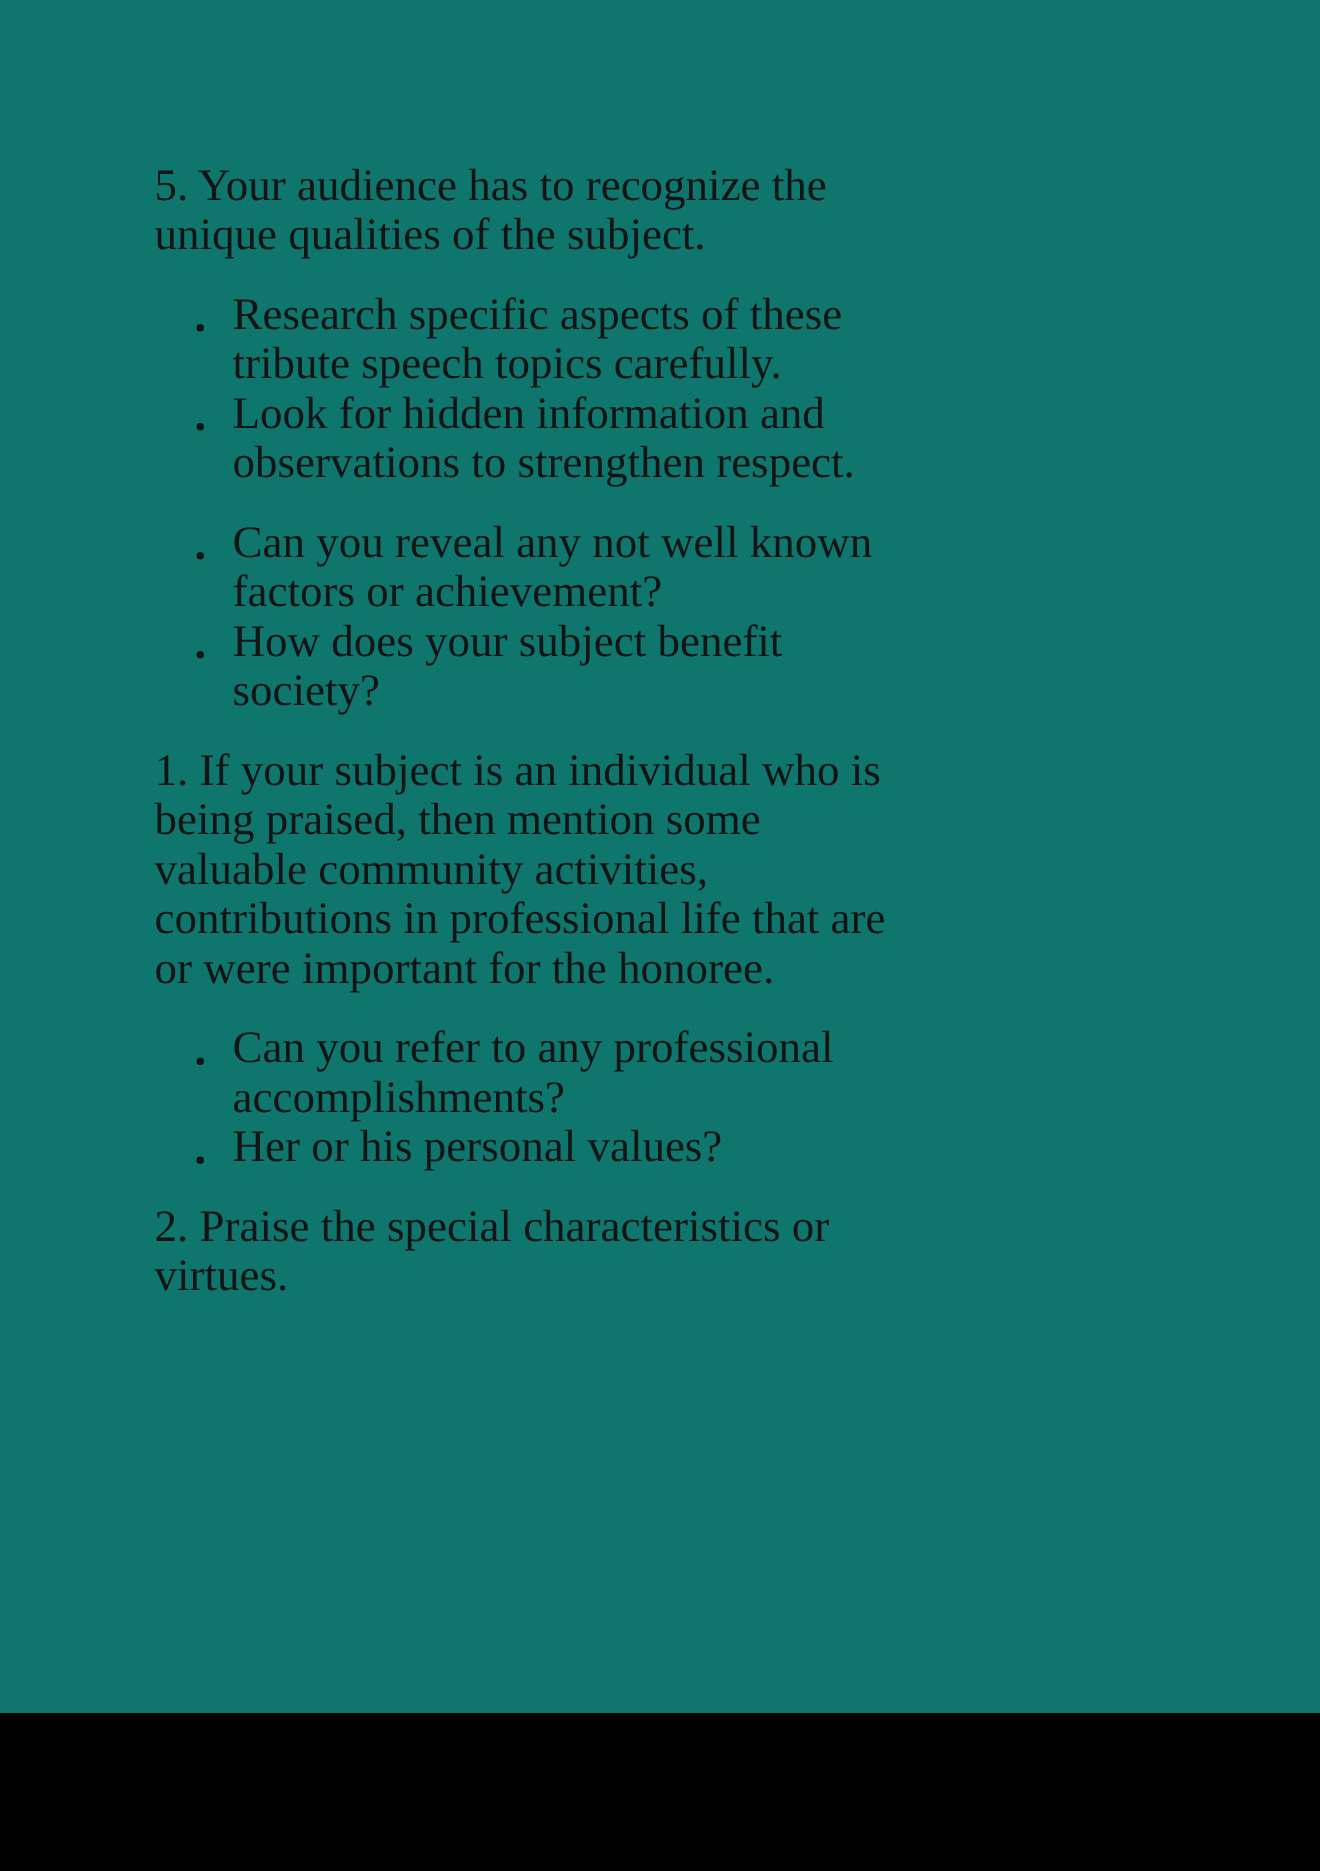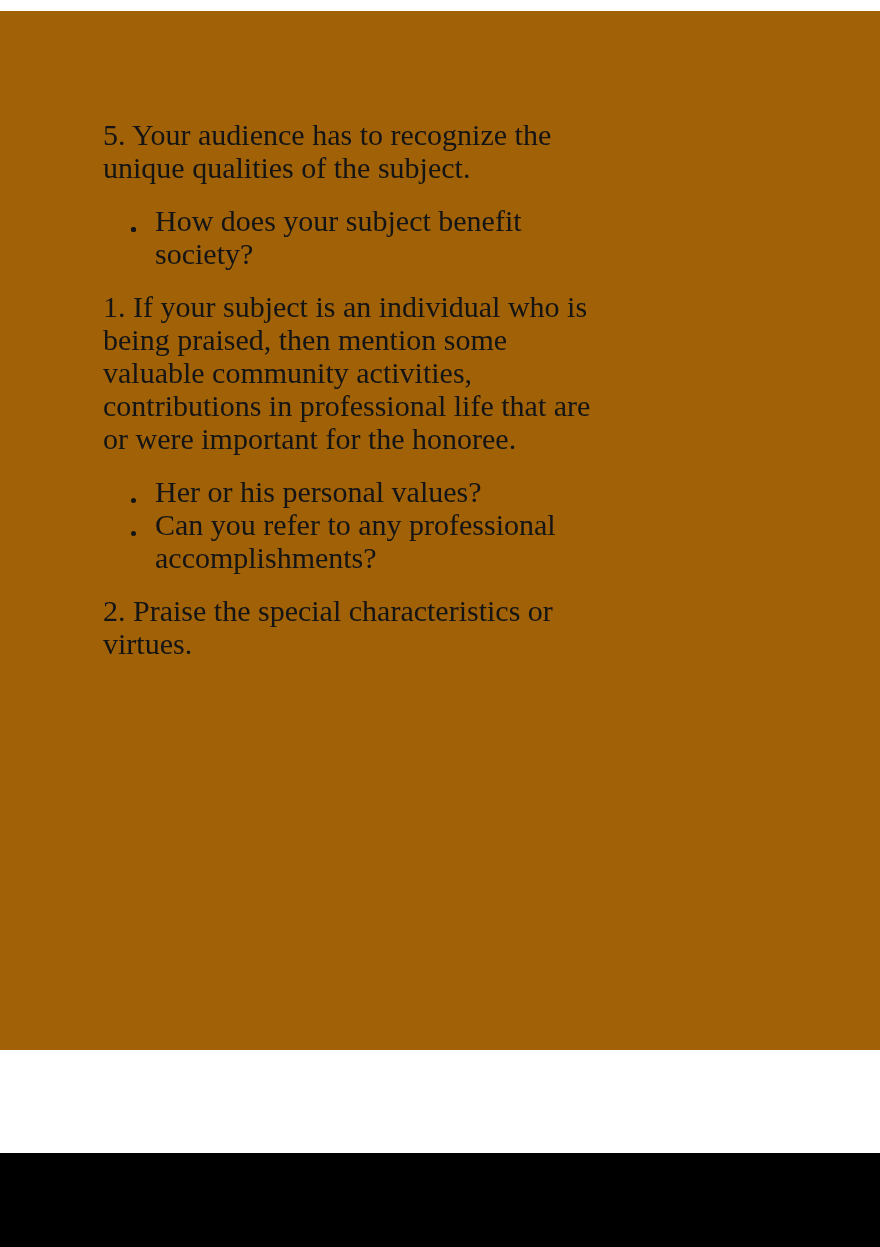--- a/index.html
+++ b/index.html
@@ -8,23 +8,22 @@
   }
   body {
     width: 880px;
     height: 1247px;
     background: #ffffff;
     overflow: hidden;
   }
   .page {
     position: relative;
     width: 880px;
-    height: 1039px;
-    background: #a16207;
-    margin-top: 11px;
+    height: 1247px;
+    background: #0f766e;
   }
   .content {
     position: absolute;
     left: 103px;
     top: 107px;
     width: 560px;
     font-family: "Liberation Serif", "DejaVu Serif", serif;
     font-size: 30px;
     line-height: 33px;
     color: #141414;
@@ -66,49 +65,61 @@
 </head>
 <body>
 
 <div class="page">
   <div class="content">
 
     <p class="para">5. Your audience has to recognize the
 unique qualities of the subject.</p>
 
     <ul class="bullets">
+      <li class="bullet-item">
+        <span class="dot"></span>
+        <span class="li-text">Research specific aspects of these
+tribute speech topics carefully.</span>
+      </li>
+      <li class="bullet-item">
+        <span class="dot"></span>
+        <span class="li-text">Look for hidden information and
+observations to strengthen respect.</span>
+      </li>
     </ul>
 
 
     <ul class="bullets">
       <li class="bullet-item">
         <span class="dot"></span>
+        <span class="li-text">Can you reveal any not well known
+factors or achievement?</span>
       </li>
       <li class="bullet-item">
         <span class="dot"></span>
         <span class="li-text">How does your subject benefit
 society?</span>
       </li>
     </ul>
 
     <p class="para">1. If your subject is an individual who is
 being praised, then mention some
 valuable community activities,
 contributions in professional life that are
 or were important for the honoree.</p>
 
     <ul class="bullets">
       <li class="bullet-item">
         <span class="dot"></span>
-        <span class="li-text">Her or his personal values?</span>
+        <span class="li-text">Can you refer to any professional
+accomplishments?</span>
       </li>
       <li class="bullet-item">
         <span class="dot"></span>
-        <span class="li-text">Can you refer to any professional
-accomplishments?</span>
+        <span class="li-text">Her or his personal values?</span>
       </li>
     </ul>
 
     <p class="para">2. Praise the special characteristics or
 virtues.</p>
 
   </div>
 
   <div class="footer-bar"></div>
 </div>

